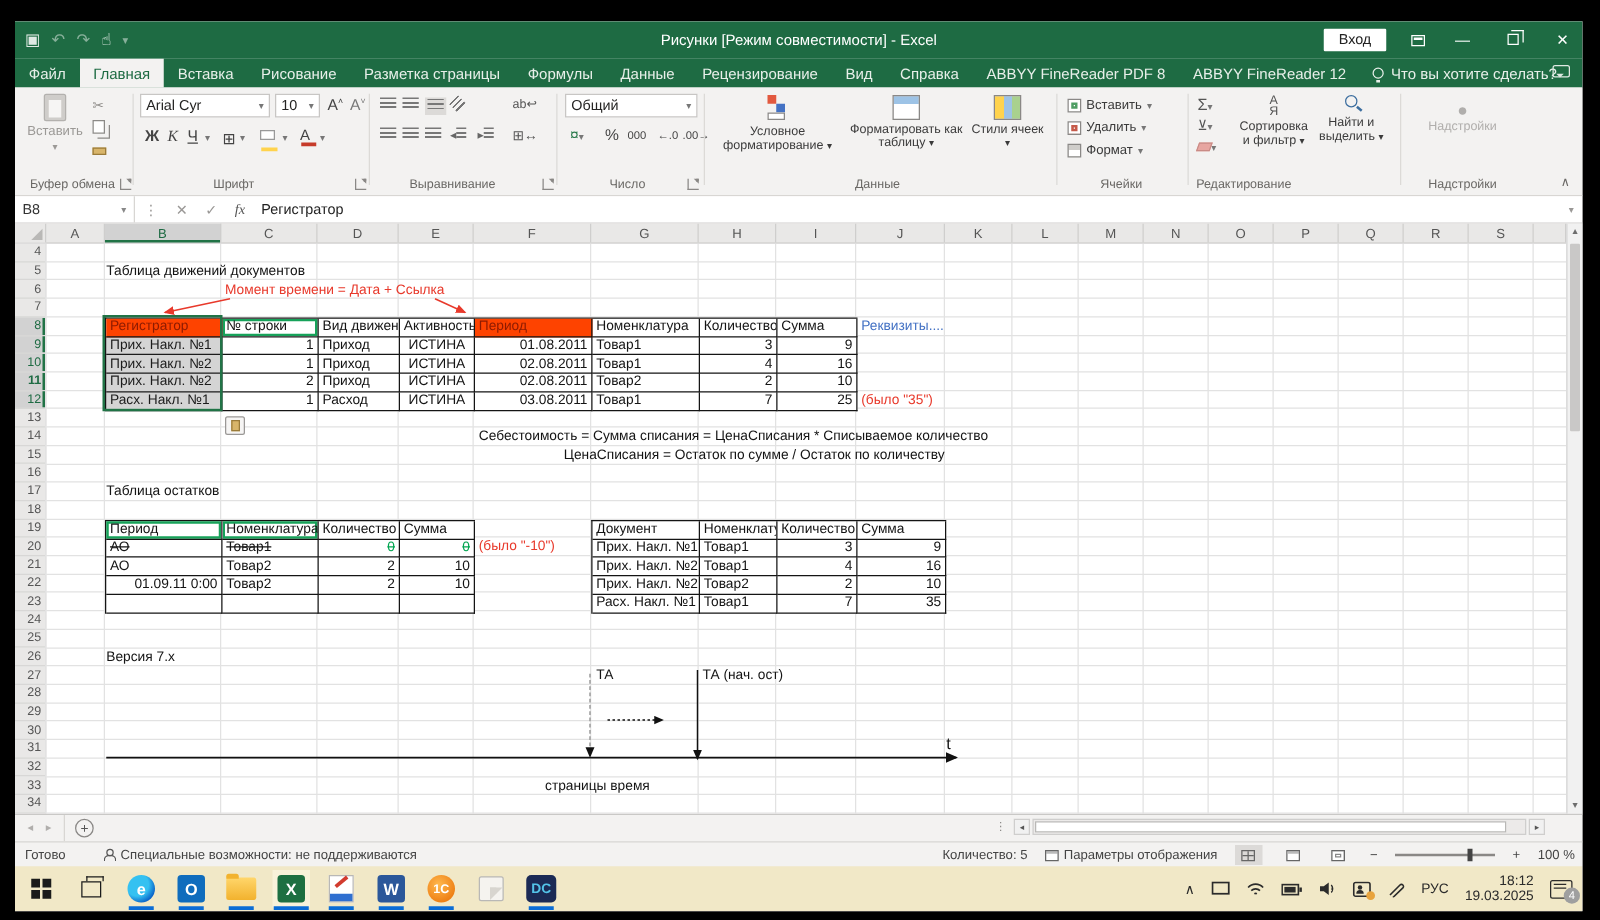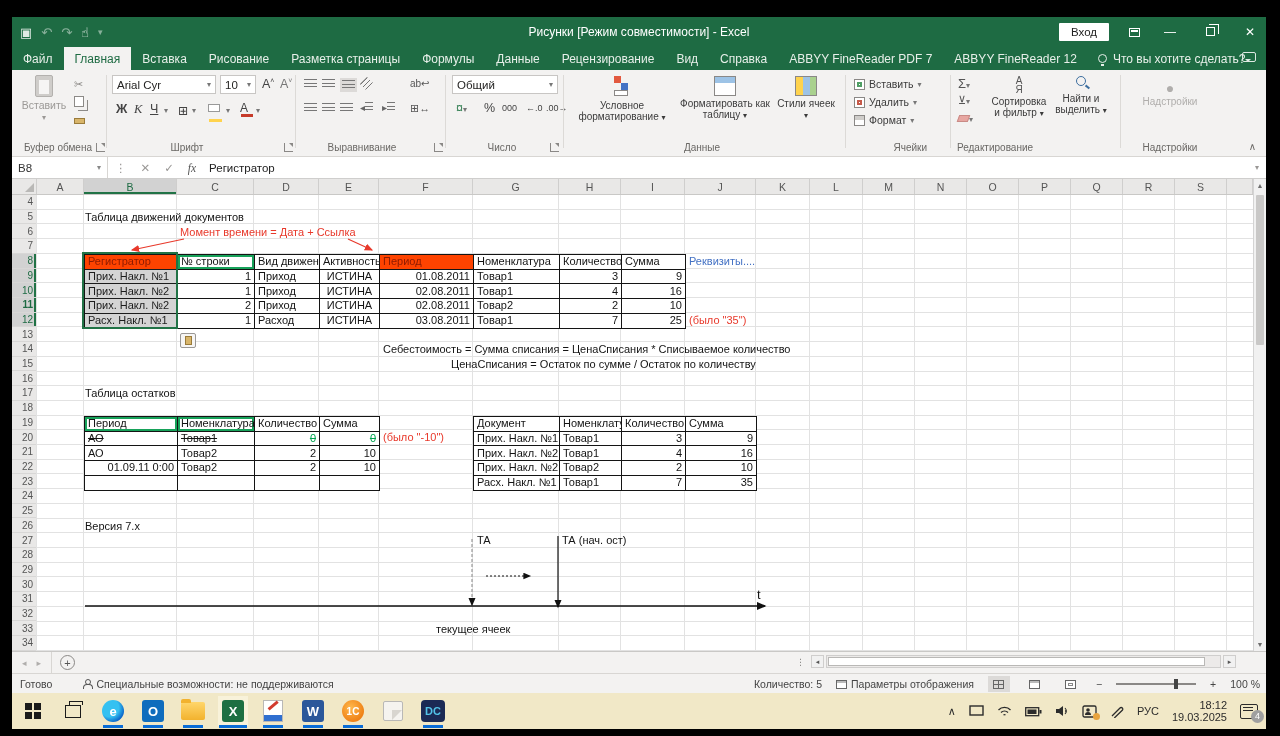--- a/index.html
+++ b/index.html
@@ -176,21 +176,21 @@
         <div class="rtab">Файл</div>
         <div class="rtab active">Главная</div>
         <div class="rtab">Вставка</div>
         <div class="rtab">Рисование</div>
         <div class="rtab">Разметка страницы</div>
         <div class="rtab">Формулы</div>
         <div class="rtab">Данные</div>
         <div class="rtab">Рецензирование</div>
         <div class="rtab">Вид</div>
         <div class="rtab">Справка</div>
-        <div class="rtab">ABBYY FineReader PDF 7</div>
+        <div class="rtab">ABBYY FineReader PDF 8</div>
         <div class="rtab">ABBYY FineReader 12</div>
         <div class="tellme">
           <span class="bulb"></span>
           <span>Что вы хотите сделать?</span>
         </div>
       </div>
 
   <div class="comment-ic"></div>
 
   <div class="ribbon">
@@ -286,21 +286,21 @@
     <div class="cellrow" style="left:842px;top:26px;">
           <span class="sq" style="box-shadow:inset 0 0 0 2px #fff,inset 0 0 0 4px #c65a4a;"></span>
           <span>Удалить</span>
           <span style="font-size:8px;color:#777;">▾</span>
         </div>
     <div class="cellrow" style="left:842px;top:44px;">
           <span class="sq" style="background:linear-gradient(#cfcdca 0 4px,#fff 4px);"></span>
           <span>Формат</span>
           <span style="font-size:8px;color:#777;">▾</span>
         </div>
-    <div class="rgroup-label" style="left:855px;width:60px;text-align:right;">Ячейки</div>
+    <div class="rgroup-label" style="left:855px;width:60px;">Ячейки</div>
     <div class="rsep" style="left:938px;"></div>
 
     <span class="abs" style="left:946px;top:6px;font-size:13px;color:#555;">Σ<span style="font-size:8px;color:#777;">▾</span></span>
     <span class="abs" style="left:946px;top:24px;font-size:11px;color:#555;">⊻<span style="font-size:8px;color:#777;">▾</span></span>
     <span class="abs" style="left:946px;top:42px;"><span class="eraser"></span><span style="font-size:8px;color:#777;">▾</span></span>
     <div class="abs" style="left:978px;top:6px;width:58px;text-align:center;">
       <div style="font-size:10px;color:#555;line-height:9px;">А<br>Я</div>
       <div class="two-line" style="margin-top:2px;"><span>Сортировка и фильтр</span> <span style="font-size:8px;">▾</span></div>
     </div>
     <div class="abs" style="left:1040px;top:6px;width:58px;text-align:center;">
@@ -472,21 +472,21 @@
       <div class="ovl blue" style="left:677px;top:59px;">Реквизиты....</div>
       <div class="ovl red" style="left:677px;top:118px;">(было "35")</div>
       <div class="ovl" style="left:371px;top:147px;">Себестоимость = Сумма списания = ЦенаСписания * Списываемое количество</div>
       <div class="ovl" style="left:439px;top:162px;">ЦенаСписания = Остаток по сумме / Остаток по количеству</div>
       <div class="ovl" style="left:73px;top:191px;">Таблица остатков</div>
       <div class="ovl red" style="left:371px;top:235px;">(было "-10")</div>
       <div class="ovl" style="left:73px;top:324px;">Версия 7.x</div>
       <div class="ovl" style="left:465px;top:338px;">ТА</div>
       <div class="ovl" style="left:550px;top:338px;">ТА (нач. ост)</div>
       <div class="ovl" style="left:745px;top:393px;font-size:13px;">t</div>
-      <div class="ovl" style="left:424px;top:427px;">текущее ячеек</div>
+      <div class="ovl" style="left:424px;top:427px;">страницы время</div>
 
       <div class="xl-tbl" id="tbl-moves" style="left: 72px; top: 59px; grid-template-columns: 93px 77px 65px 60px 94px 86px 62px 64px;">
             <div class="cell al fillred">Регистратор</div>
             <div class="cell al gmark">№ строки</div>
             <div class="cell al ">Вид движен</div>
             <div class="cell al ">Активность</div>
             <div class="cell al fillred">Период</div>
             <div class="cell al ">Номенклатура</div>
             <div class="cell al ">Количество</div>
             <div class="cell al ">Сумма</div>

